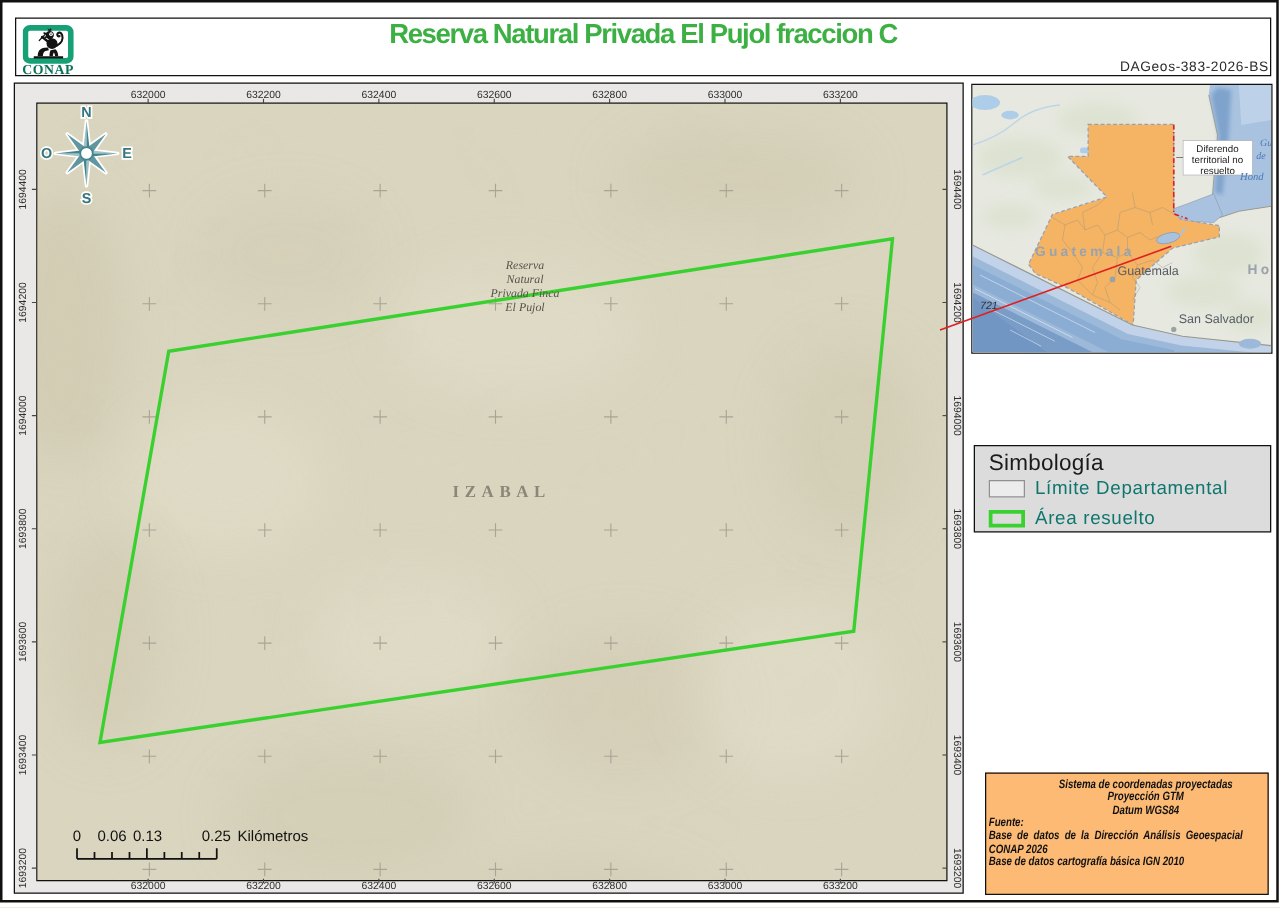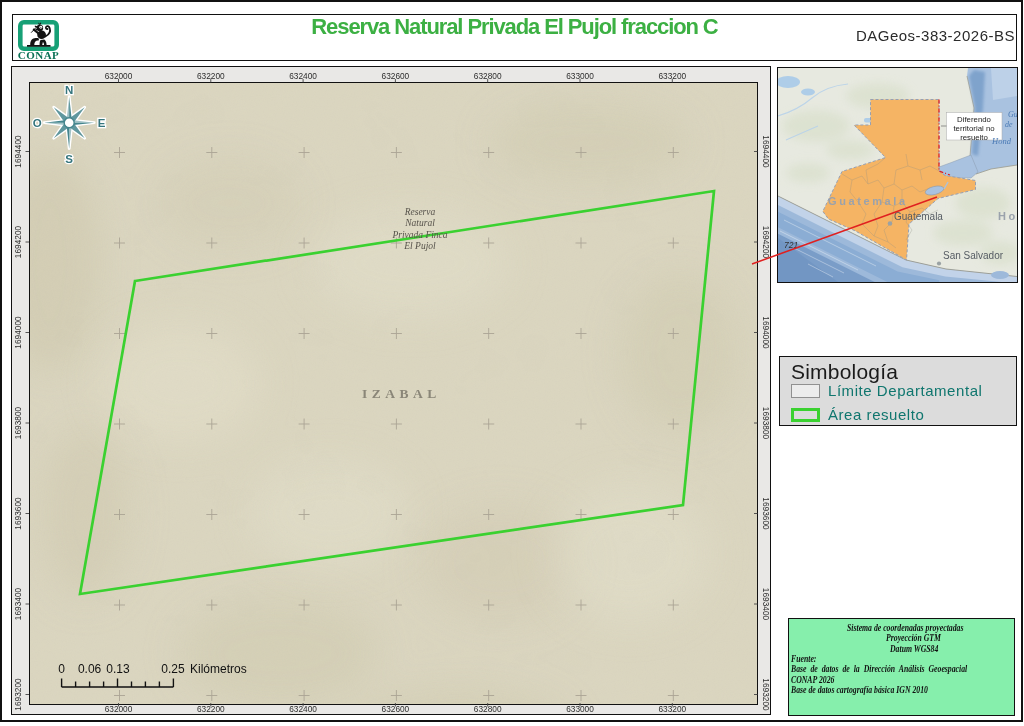--- a/index.html
+++ b/index.html
@@ -2,30 +2,30 @@
 <html><head><meta charset="utf-8">
 <style>
 html,body{margin:0;padding:0;}
 body{width:1024px;height:726px;position:relative;background:#fff;
  font-family:"Liberation Sans",sans-serif;overflow:hidden;}
 .abs{position:absolute;}
 #pborder{left:0px;top:0px;width:1019px;height:718px;border:2px solid #111;}
 #titlebox{left:12px;top:14px;width:1003px;height:45px;border:1.5px solid #111;}
 #title{position:absolute;left:0;right:0;top:-1px;text-align:center;color:#3cb043;
  font-size:22px;font-weight:600;letter-spacing:-1.1px;}
-#dageos{position:absolute;right:1px;bottom:16px;font-size:15px;color:#2b2b2b;letter-spacing:0.5px;}
+#dageos{position:absolute;right:1px;bottom:0px;font-size:11px;color:#2b2b2b;letter-spacing:0.5px;}
 #mapframe{left:11px;top:66px;width:758px;height:647px;border:1.5px solid #111;background:#e9e8e6;}
 #mapinner{position:absolute;left:16.5px;top:14.5px;width:727px;height:621px;border:1.5px solid #111;background:#dcd7c1;}
 #bandsvg{position:absolute;left:-1.5px;top:-1.5px;}
 .bl{font-size:8.3px;fill:#2e2e2e;font-family:"Liberation Sans",sans-serif;}
 .tk{stroke:#444;stroke-width:0.9;}
 #insetbox{left:777px;top:67px;width:239px;height:214px;border:1.6px solid #111;background:#e8eae2;}
 #legend{left:779px;top:356px;width:236px;height:68px;border:1.6px solid #111;background:#dcdcdc;}
-#infobox{left:788px;top:618px;width:225px;height:96px;border:1.6px solid #111;background:#86efac;font-family:Liberation Serif, serif;}
-.lg-title{position:absolute;left:11px;top:3px;font-size:21px;color:#1a1a1a;letter-spacing:0.2px;}
+#infobox{left:788px;top:618px;width:225px;height:96px;border:1.6px solid #111;background:#fdba74;}
+.lg-title{position:absolute;left:11px;top:3px;font-size:18px;color:#1a1a1a;letter-spacing:0.2px;}
 .sw{position:absolute;left:11px;width:27px;height:12px;}
 .sw1{top:27px;background:#ececec;border:1px solid #909090;}
 .sw2{top:51px;background:#dcdcdc;border:3px solid #3ad130;width:23px;height:8px;}
 .lgl{position:absolute;left:48px;font-size:15px;color:#0f766e;letter-spacing:0.55px;}
 .il{position:absolute;font-weight:bold;font-style:italic;font-size:9.7px;color:#111;line-height:10px;white-space:nowrap;transform:scaleX(0.8);transform-origin:0 0;}
 </style></head>
 <body>
 <div class="abs" id="pborder"></div>
 
 <div class="abs" id="titlebox">

